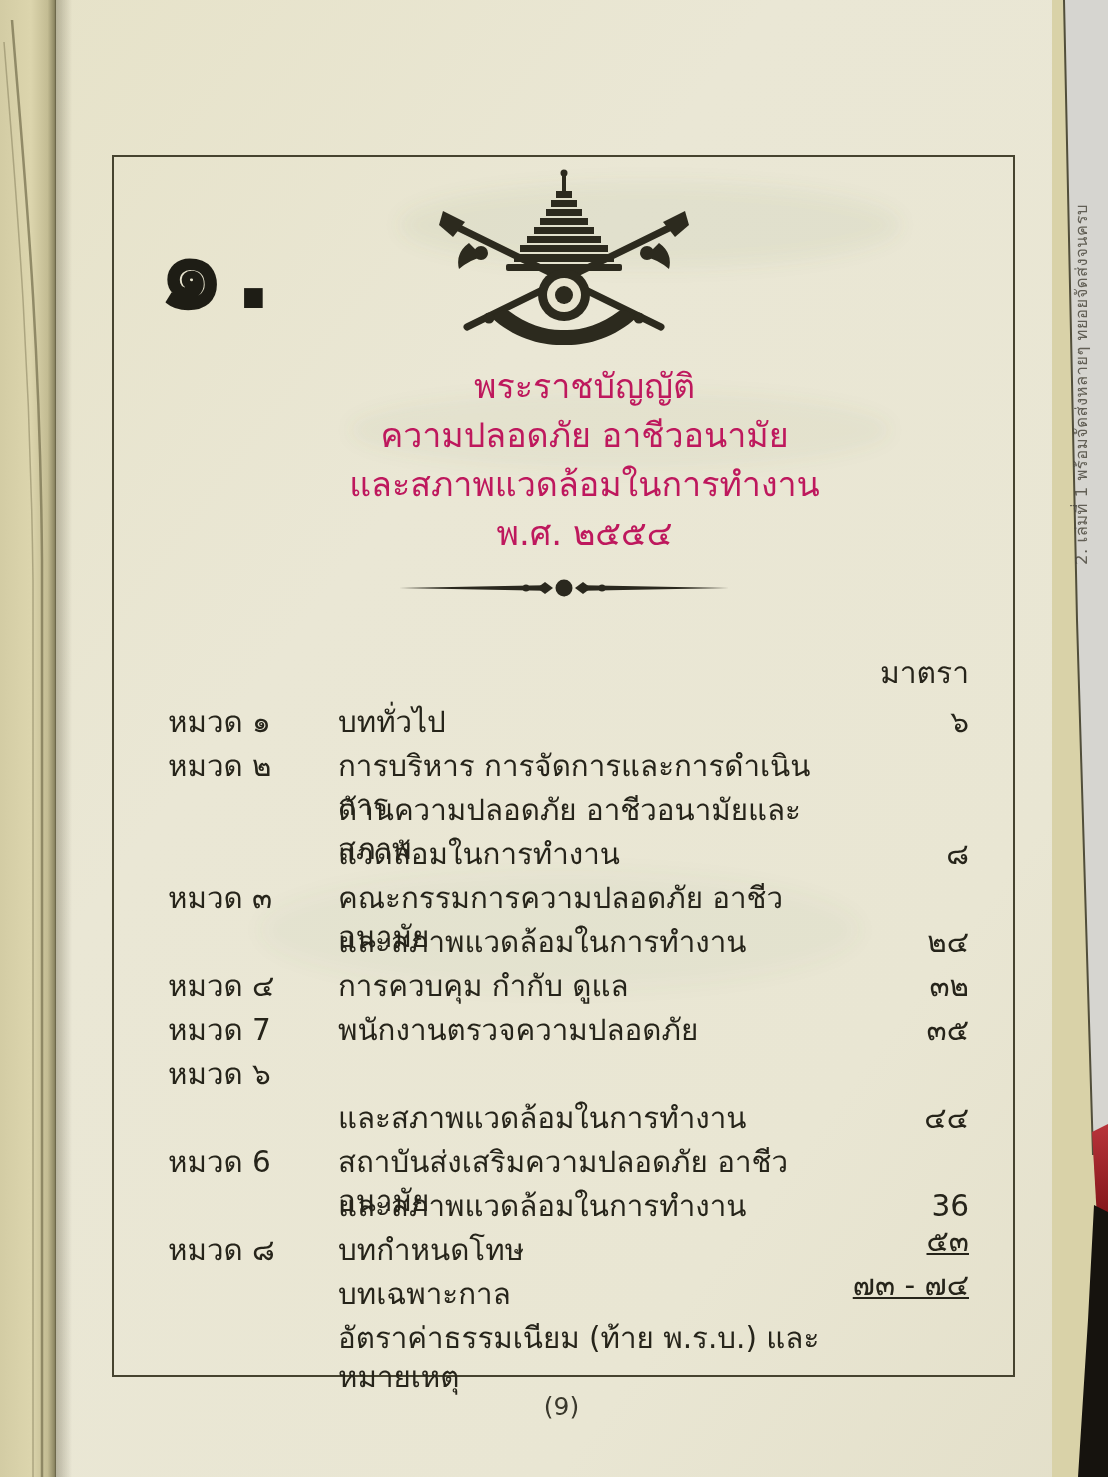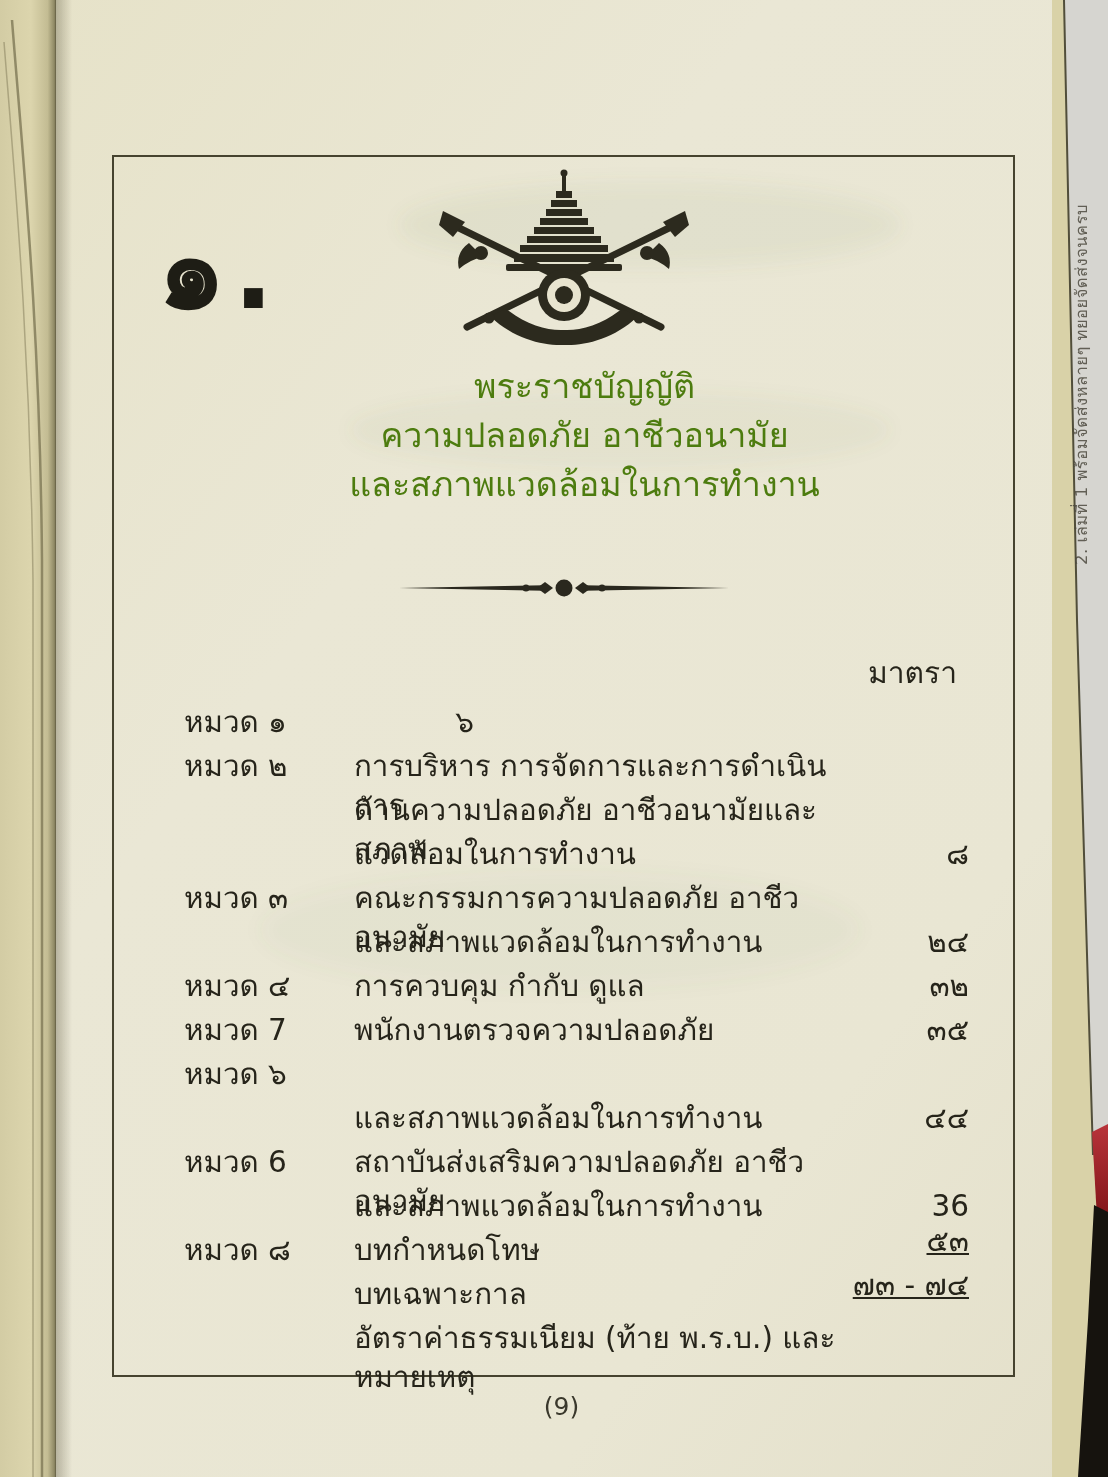--- a/index.html
+++ b/index.html
@@ -24,31 +24,31 @@
   }
   .corner-mark {
     position:absolute; left:44px; top:62px;
     font-size:106px; line-height:1; font-weight:bold; color:#1e1d15;
     letter-spacing:8px;
   }
   .emblem { position:absolute; left:50%; top:8px; transform:translateX(-50%); }
 
   .title-block {
     position:absolute; top:205px; left:0; right:0; text-align:center;
-    color:#4d7c0f; font-size:34px; line-height:49px; font-weight:500;padding-left:42px;
+    color:#be185d; font-size:34px; line-height:49px; font-weight:500;padding-left:42px;
   }
   .divider { position:absolute; top:420px; left:50%; transform:translateX(-50%); }
 
   .section-header {
-    position:absolute; top:492px; right:56px;
+    position:absolute; top:492px; right:44px;
     font-size:30px; color:#26241a;
   }
 
   .toc {
-    position:absolute; top:546px; left:70px; right:44px;
+    position:absolute; top:546px; left:54px; right:44px;
     font-size:29.5px; line-height:1.32; color:#26241a;
   }
   .toc-row { display:flex; align-items:flex-start; height:44px; }
   .toc-chapter { flex:none; width:170px; }
   .toc-text { flex:1; }
   .toc-section { flex:none; width:120px; text-align:right; }
   .raised { position:relative; top:-9px;text-decoration:underline; }
 
   .page-number {
     position:absolute; left:112px; top:1392px; width:899px; text-align:center;
@@ -149,39 +149,41 @@
                  C120,166 98,160 80,146 C74,144 70,146 62,152 Z"></path>
         <circle cx="60" cy="153" r="5.5"></circle>
           <circle cx="210" cy="153" r="5.5"></circle>
       </g>
     </svg>
 
     <div class="title-block">
       <div>พระราชบัญญัติ</div>
       <div>ความปลอดภัย  อาชีวอนามัย</div>
       <div>และสภาพแวดล้อมในการทำงาน</div>
+      <div>พ.ศ. ๒๕๕๔</div>
     </div>
 
     <svg class="divider" width="330" height="22" viewBox="0 0 330 22" aria-hidden="true">
       <g fill="#2a281e">
         <polygon points="0,11 145,8.2 145,13.8"></polygon>
         <polygon points="330,11 185,8.2 185,13.8"></polygon>
         <circle cx="165" cy="11" r="8.5"></circle>
         <polygon points="138,11 146,5 154,11 146,17"></polygon>
         <polygon points="176,11 184,5 192,11 184,17"></polygon>
         <circle cx="127" cy="11" r="3.5"></circle>
         <circle cx="203" cy="11" r="3.5"></circle>
       </g>
     </svg>
 
     <div class="section-header">มาตรา</div>
 
     <div class="toc">
       <div class="toc-row">
         <span class="toc-chapter">หมวด ๑</span>
+        <span class="toc-text">บททั่วไป</span>
         <span class="toc-section">๖</span>
       </div>
       <div class="toc-row">
         <span class="toc-chapter">หมวด ๒</span>
         <span class="toc-text">การบริหาร  การจัดการและการดำเนินการ</span>
         <span class="toc-section"></span>
       </div>
       <div class="toc-row">
         <span class="toc-chapter"></span>
         <span class="toc-text">ด้านความปลอดภัย อาชีวอนามัยและสภาพ</span>

